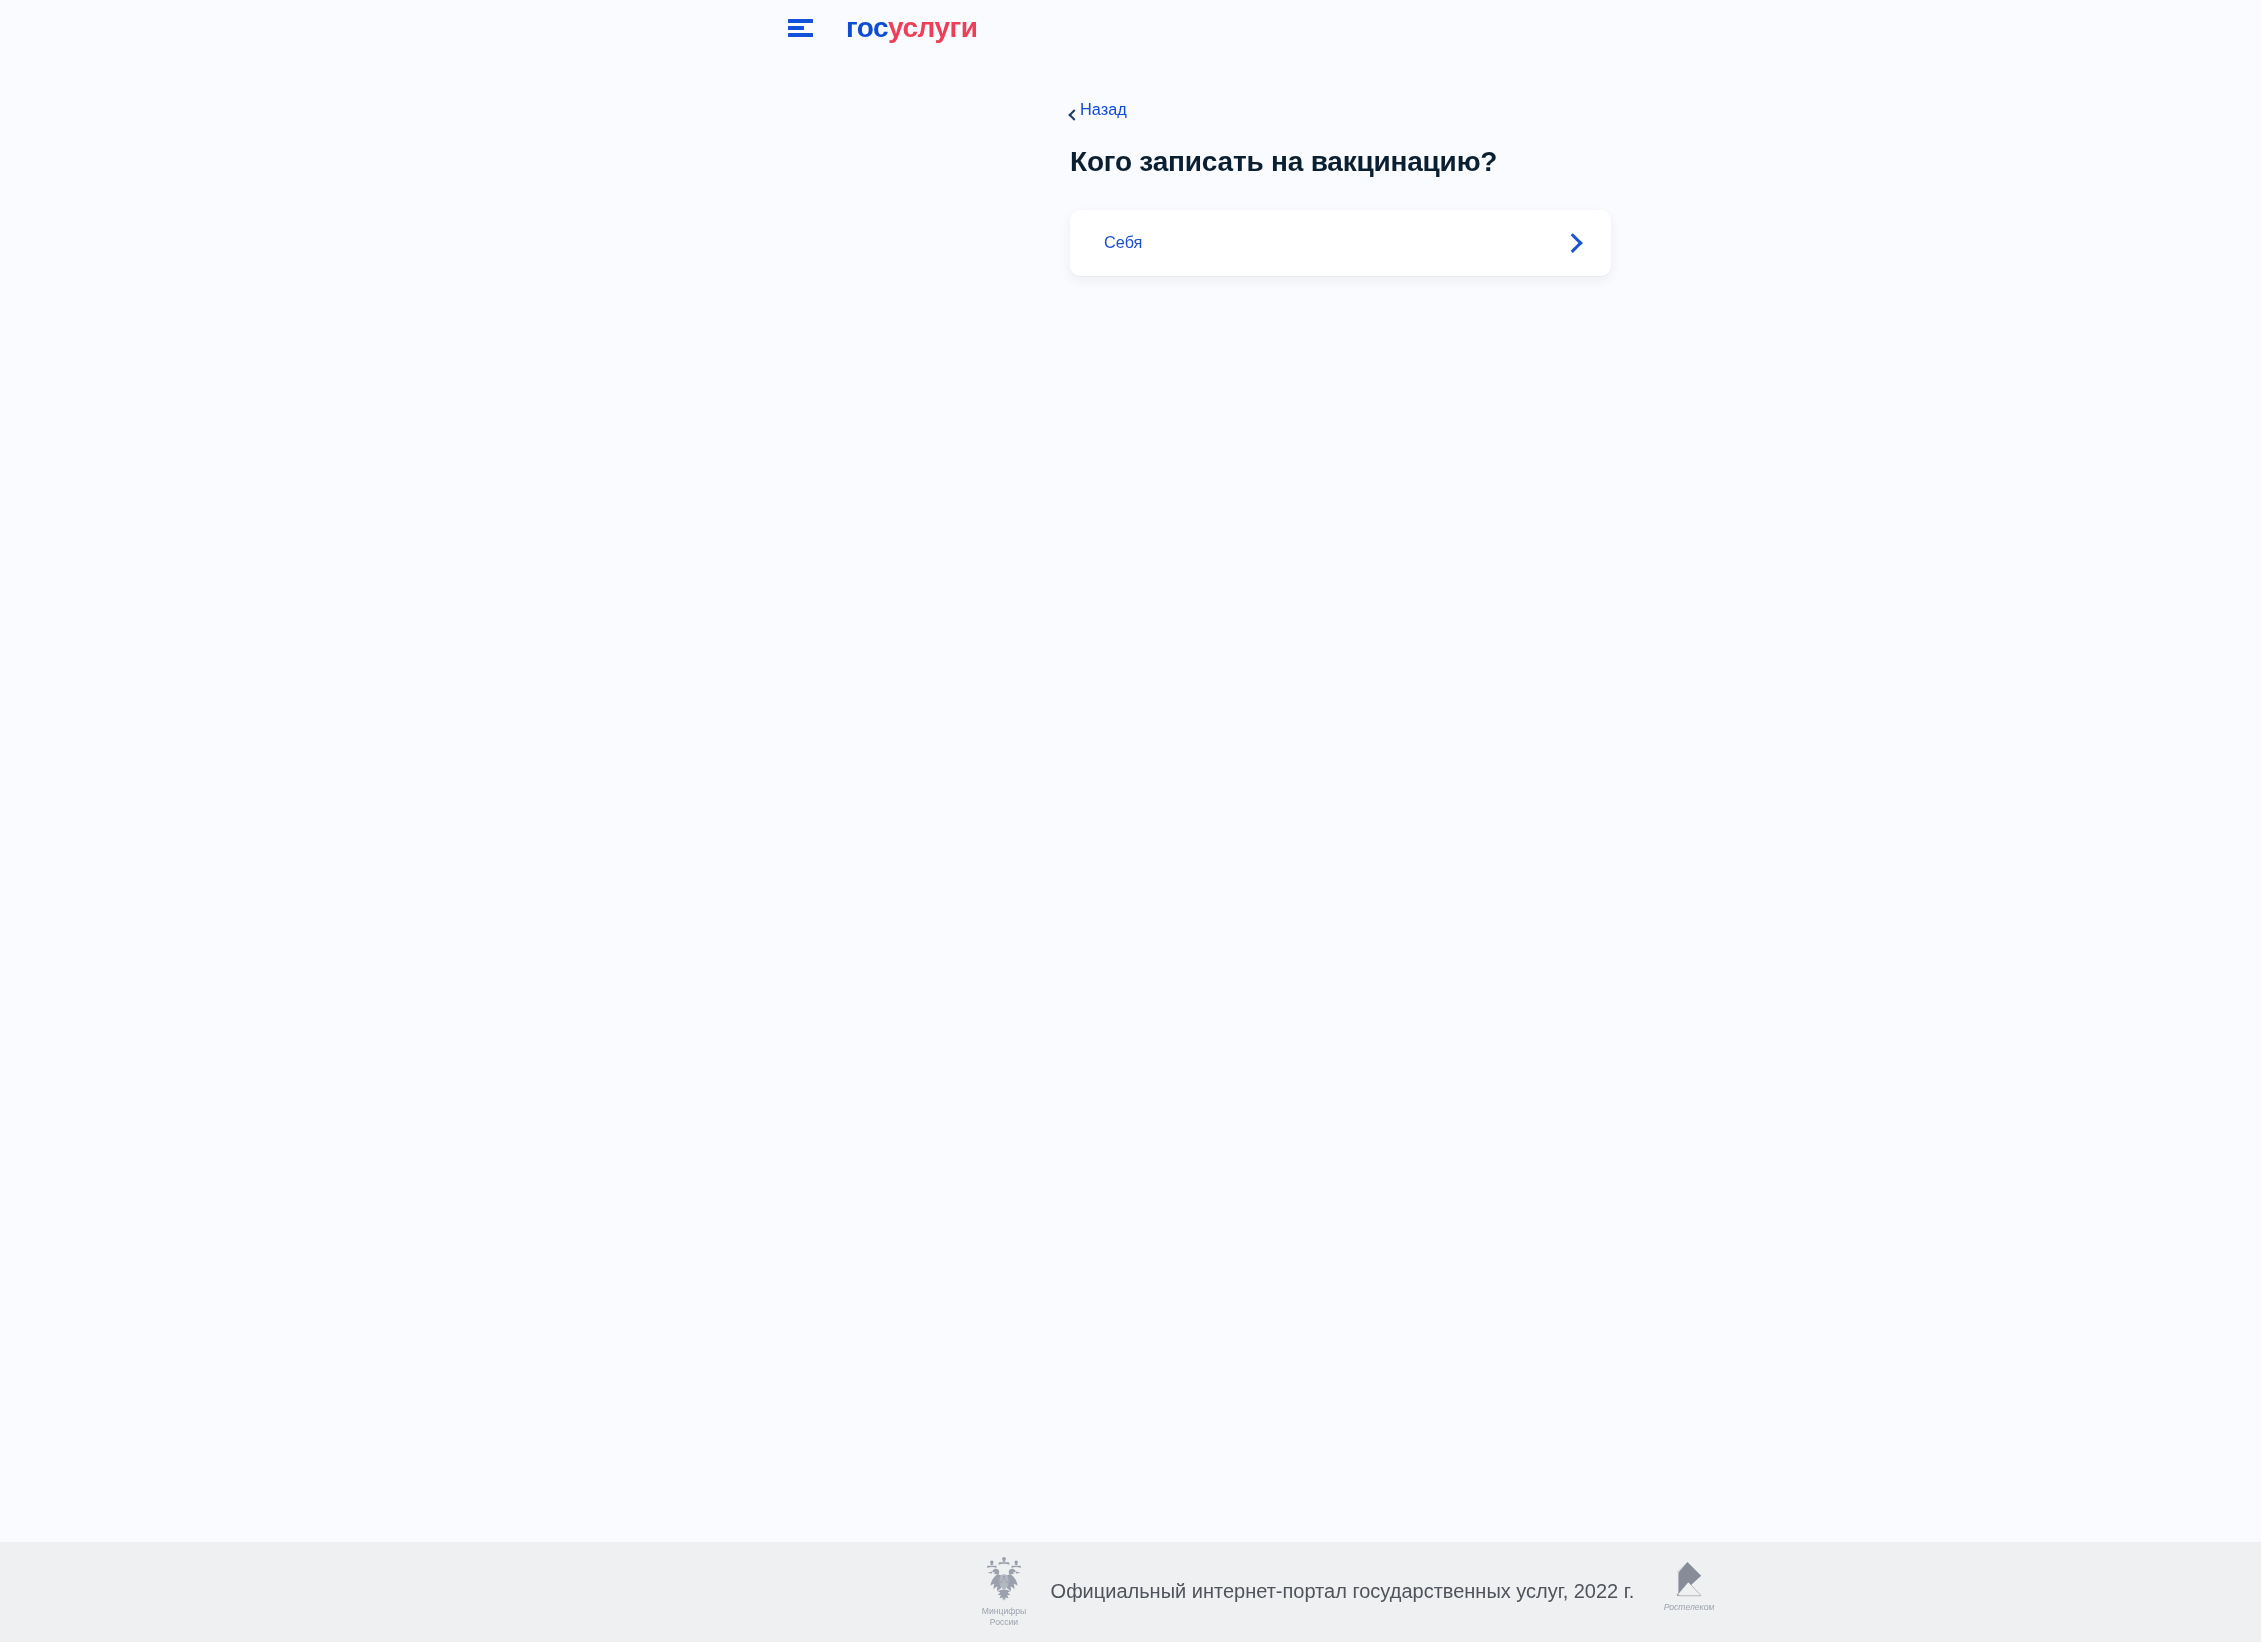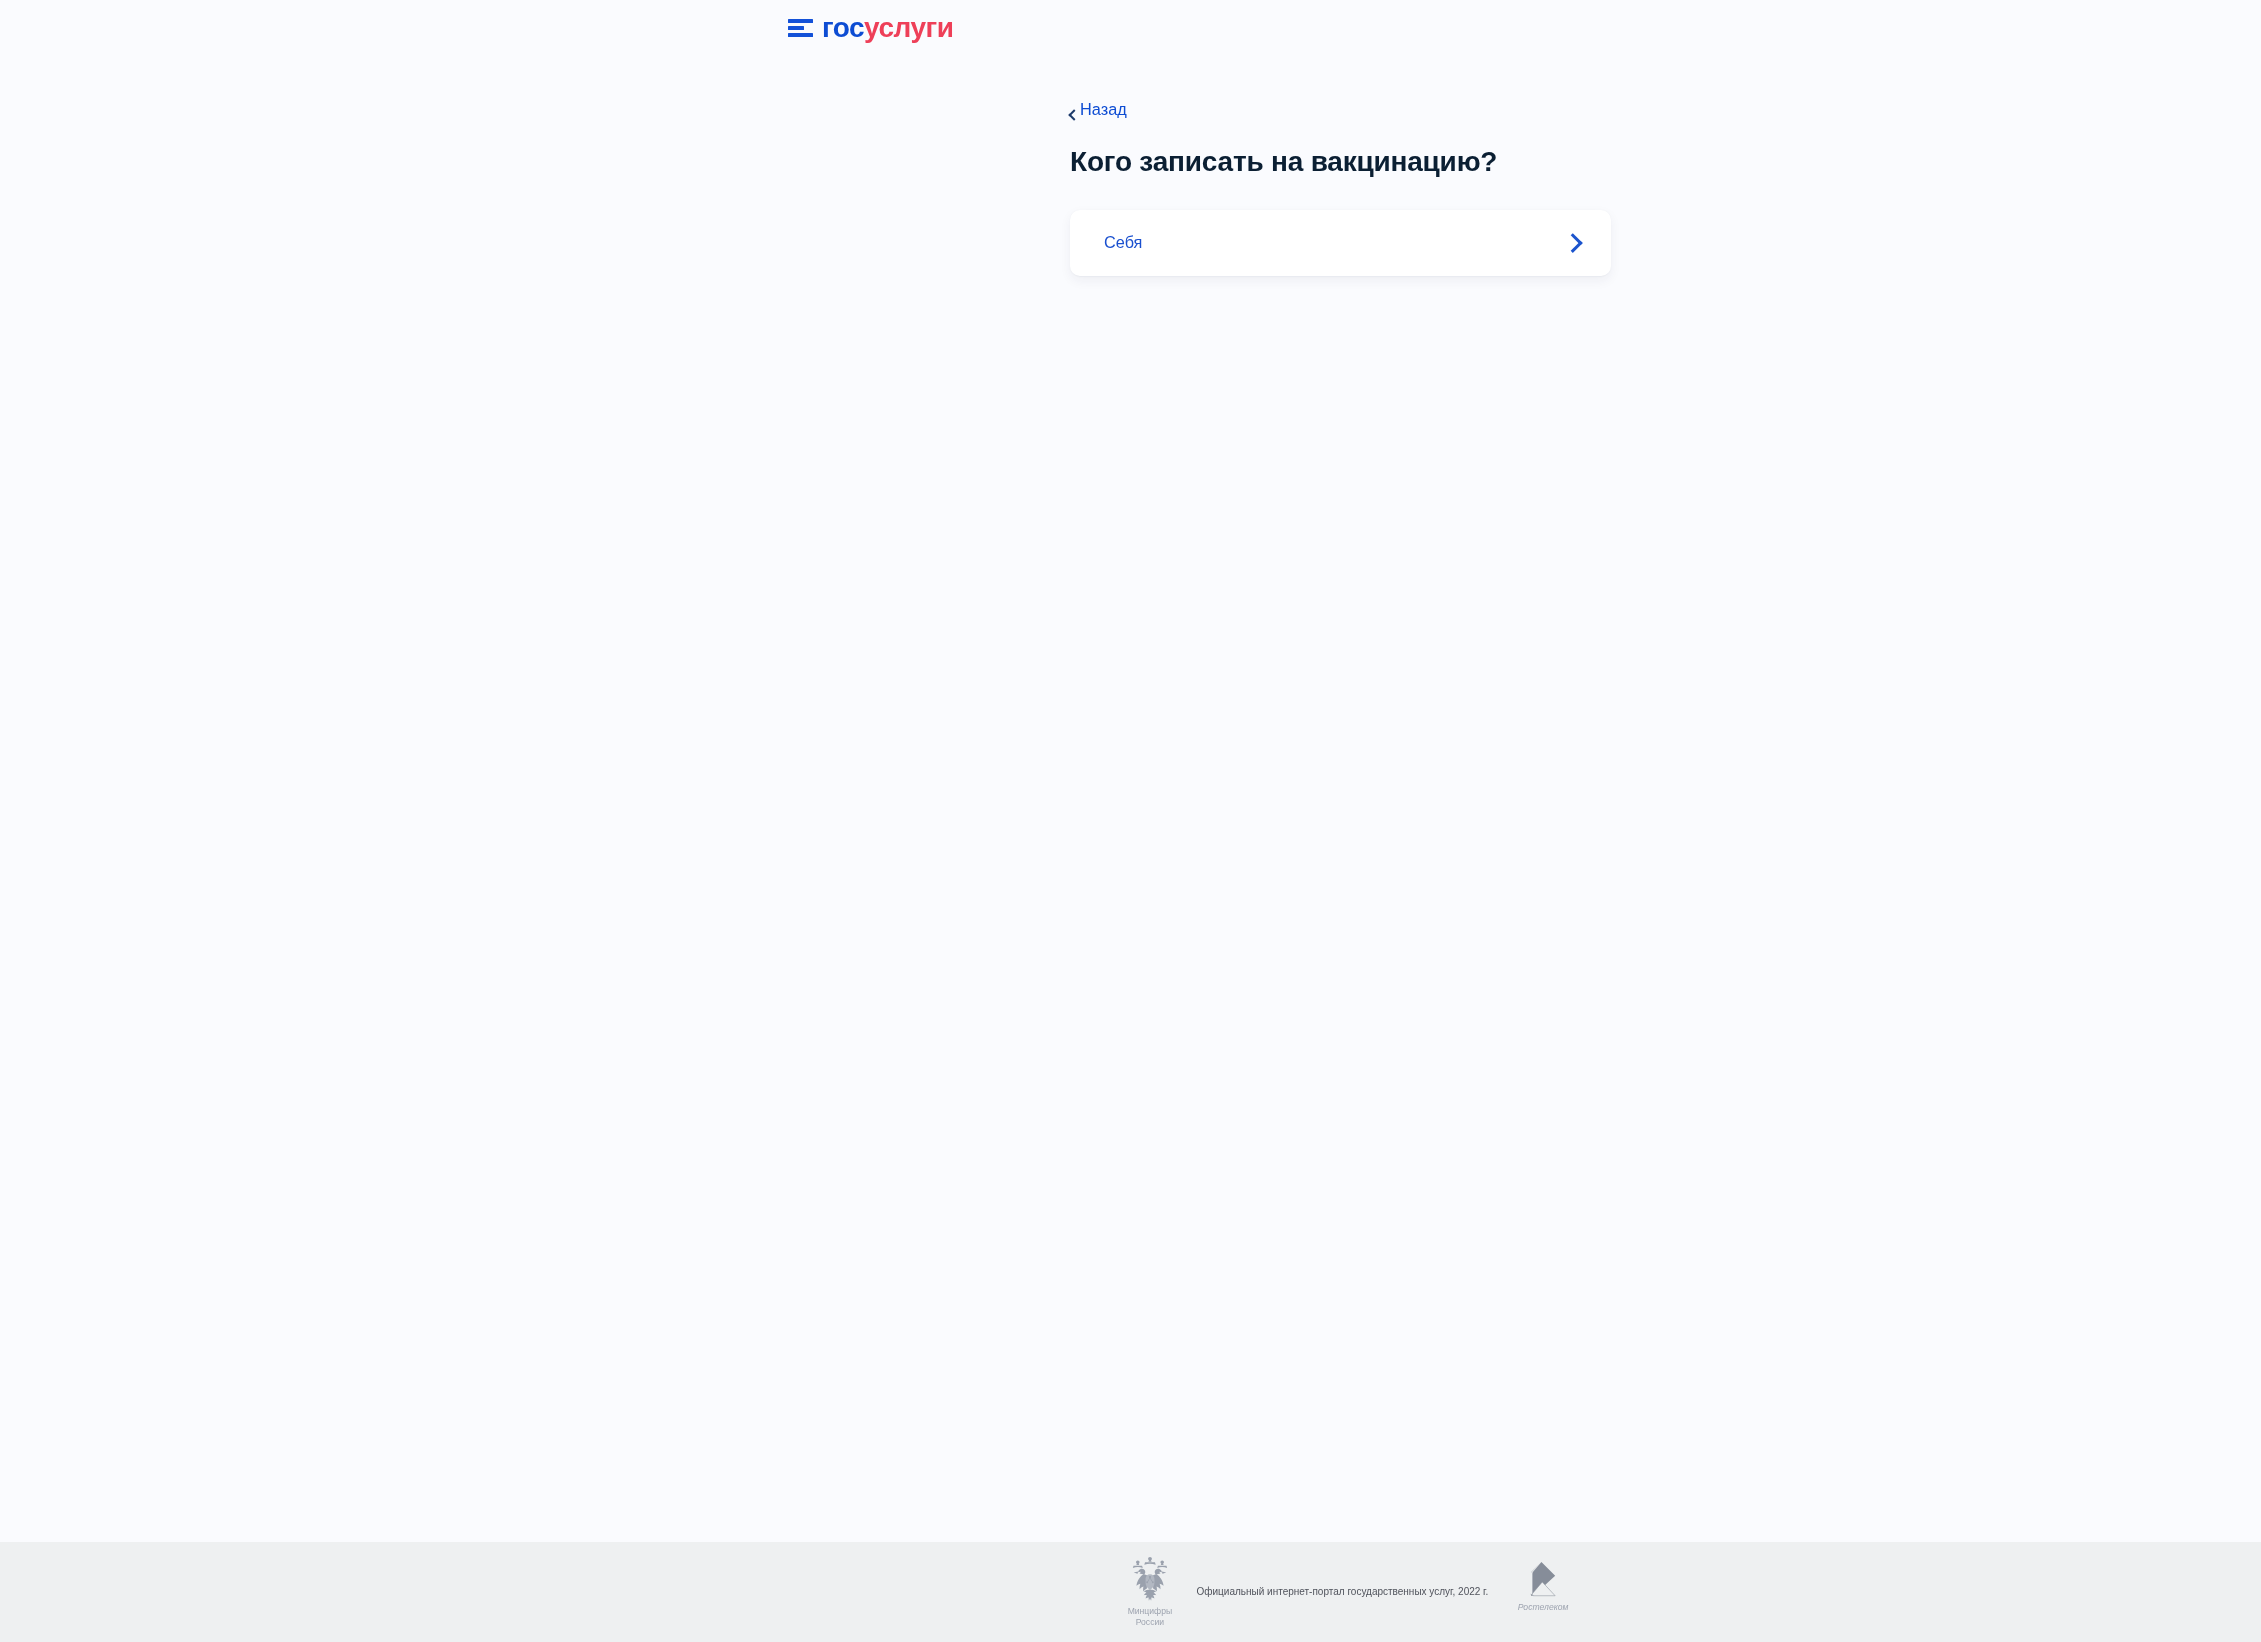--- a/index.html
+++ b/index.html
@@ -34,21 +34,21 @@
     flex: 0 0 55px;
     background: #fafbfe;
     display: flex;
     align-items: center;
     padding-left: 788px;
   }
 
   .logo-block {
     display: flex;
     align-items: center;
-    gap: 9px;
+    gap: 33px;
     cursor: pointer;
   }
 
   .burger-icon {
     width: 25px;
     height: 19px;
     display: flex;
     flex-direction: column;
     justify-content: space-between;
     align-items: flex-start;
@@ -194,21 +194,21 @@
   .brand-caption {
     margin-top: 2.7px;
     font-size: 8.6px;
     line-height: 1.3;
     color: #9ea4b0;
     text-align: center;
     white-space: nowrap;
   }
 
   .footer-text {
-    font-size: 10px;
+    font-size: 20px;
     line-height: 1.35;
     color: #50535c;
     white-space: nowrap;
     align-self: center;
     margin: 0 16.3px 0 8.1px;
     padding-bottom: 1.8px;
   }
 
   .footer-partner {
     display: flex;

